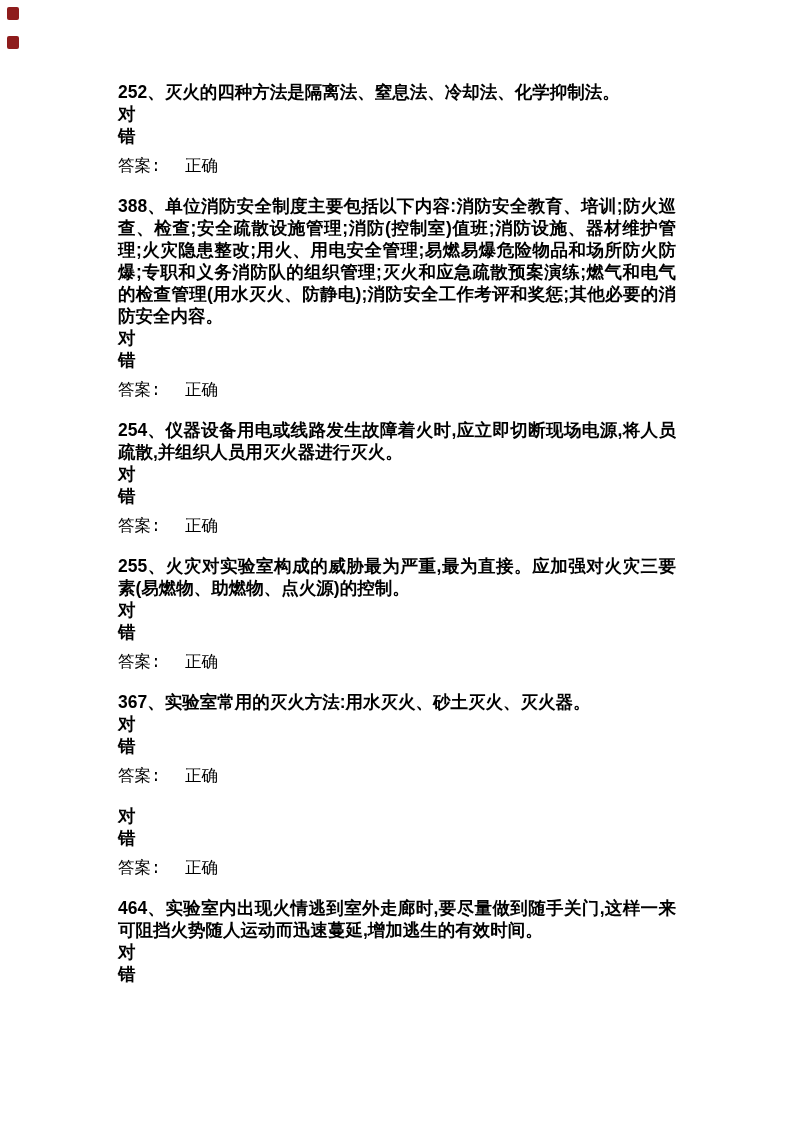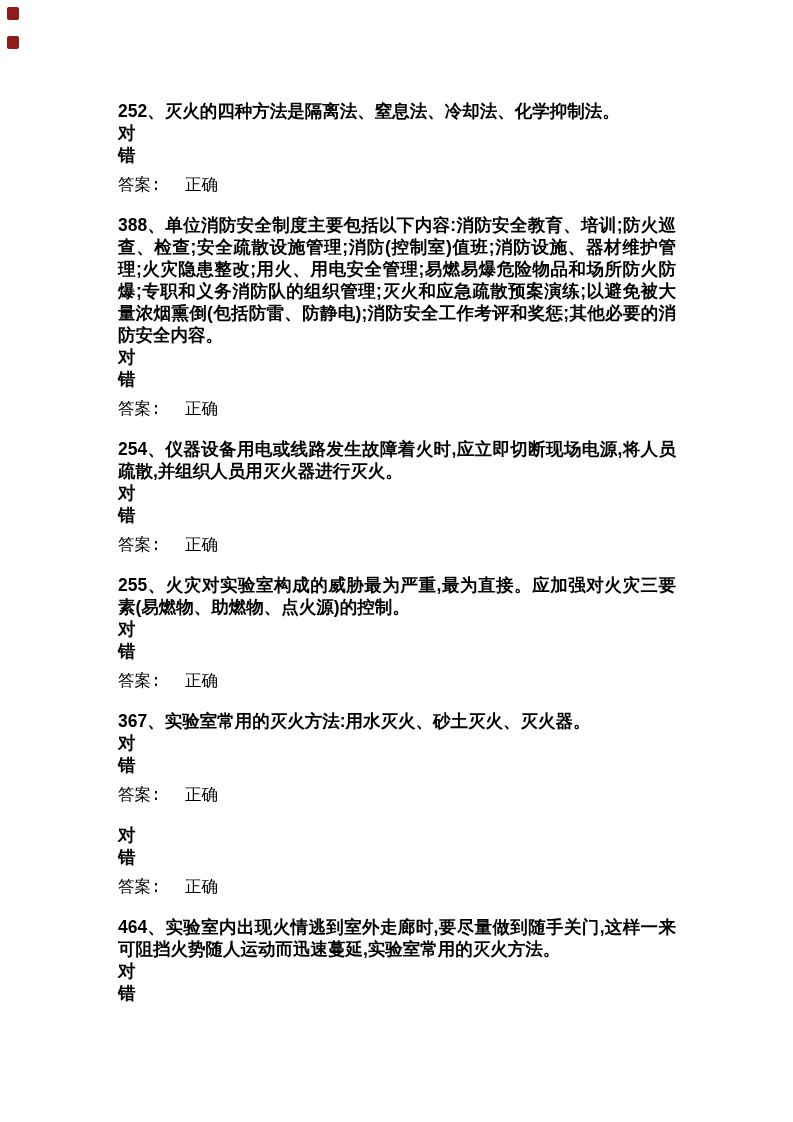--- a/index.html
+++ b/index.html
@@ -22,21 +22,21 @@
     height: 13px;
     background: #8e1c1c;
     border-radius: 2px;
   }
   .page-marker.m1 { top: 7px; }
   .page-marker.m2 { top: 36px; }
 
   .content {
     position: absolute;
     left: 118px;
-    top: 100px;
+    top: 81px;
     width: 558px;
   }
   .question-block {
     margin: 0 0 17px 0;
   }
   .q-text {
     font-family: "Liberation Sans", "DejaVu Sans", sans-serif;
     font-weight: 700;
     font-size: 17.5px;
     line-height: 22px;
@@ -70,21 +70,21 @@
 <div class="content">
 
   <div class="question-block">
     <p class="q-text"><span>252、</span><span>灭火的四种方法是隔离法、窒息法、冷却法、化学抑制法。</span></p>
     <div class="option">对</div>
     <div class="option">错</div>
     <div class="answer-line"><span>答案:</span><span class="answer-value">正确</span></div>
   </div>
 
   <div class="question-block">
-    <p class="q-text"><span>388、</span><span>单位消防安全制度主要包括以下内容:消防安全教育、培训;防火巡查、检查;安全疏散设施管理;消防(控制室)值班;消防设施、器材维护管理;火灾隐患整改;用火、用电安全管理;易燃易爆危险物品和场所防火防爆;专职和义务消防队的组织管理;灭火和应急疏散预案演练;以避免被大量浓烟熏倒(包括防雷、防静电);消防安全工作考评和奖惩;其他必要的消防安全内容。</span></p>
+    <p class="q-text"><span>388、</span><span>单位消防安全制度主要包括以下内容:消防安全教育、培训;防火巡查、检查;安全疏散设施管理;消防(控制室)值班;消防设施、器材维护管理;火灾隐患整改;用火、用电安全管理;易燃易爆危险物品和场所防火防爆;专职和义务消防队的组织管理;灭火和应急疏散预案演练;燃气和电气的检查管理(用水灭火、防静电);消防安全工作考评和奖惩;其他必要的消防安全内容。</span></p>
     <div class="option">对</div>
     <div class="option">错</div>
     <div class="answer-line"><span>答案:</span><span class="answer-value">正确</span></div>
   </div>
 
   <div class="question-block">
     <p class="q-text"><span>254、</span><span>仪器设备用电或线路发生故障着火时,应立即切断现场电源,将人员疏散,并组织人员用灭火器进行灭火。</span></p>
     <div class="option">对</div>
     <div class="option">错</div>
     <div class="answer-line"><span>答案:</span><span class="answer-value">正确</span></div>
@@ -104,18 +104,18 @@
     <div class="answer-line"><span>答案:</span><span class="answer-value">正确</span></div>
   </div>
 
   <div class="question-block">
     <div class="option">对</div>
     <div class="option">错</div>
     <div class="answer-line"><span>答案:</span><span class="answer-value">正确</span></div>
   </div>
 
   <div class="question-block">
-    <p class="q-text"><span>464、</span><span>实验室内出现火情逃到室外走廊时,要尽量做到随手关门,这样一来可阻挡火势随人运动而迅速蔓延,实验室常用的灭火方法。</span></p>
+    <p class="q-text"><span>464、</span><span>实验室内出现火情逃到室外走廊时,要尽量做到随手关门,这样一来可阻挡火势随人运动而迅速蔓延,增加逃生的有效时间。</span></p>
     <div class="option">对</div>
     <div class="option">错</div>
   </div>
 
 </div>
 
 </body></html>

